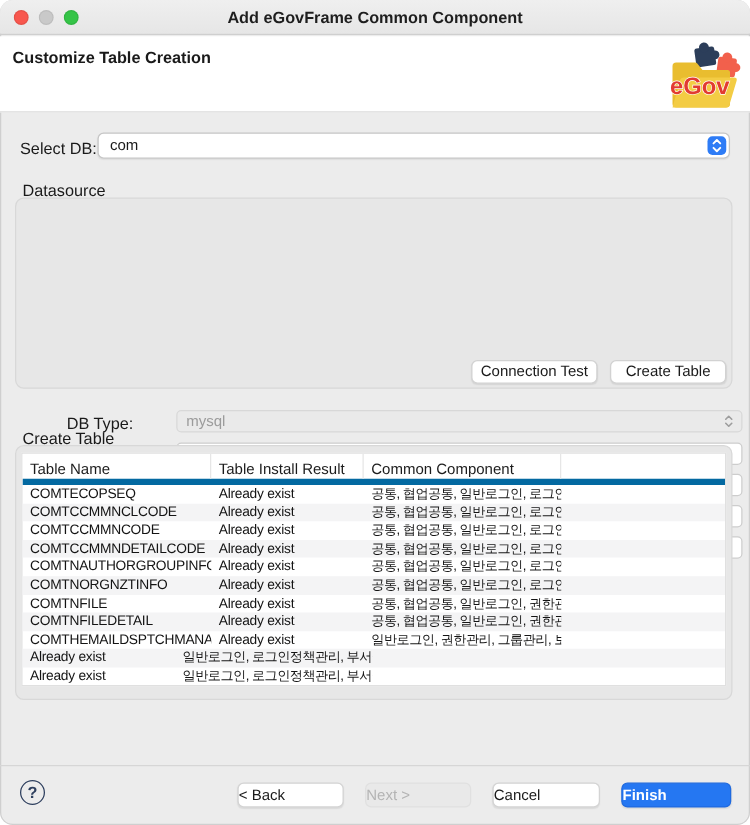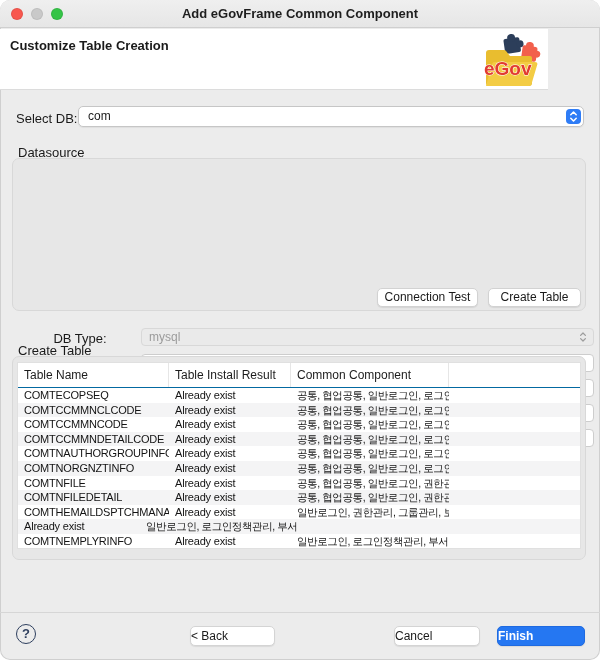--- a/index.html
+++ b/index.html
@@ -13,21 +13,21 @@
   .titlebar { position:absolute; top:0; left:0; width:600px; height:28px;
               background:linear-gradient(#efefef,#e6e6e6); border-bottom:1px solid #cfcfcf; }
   .titlebar .title { width:100%; text-align:center; line-height:28px;
                      font-size:13px; font-weight:bold; color:#1e1e1e; }
   .traffic { position:absolute; top:8px; width:12px; height:12px; border-radius:50%; }
   .t-close { left:11px; background:#f8574e; border:1px solid rgba(0,0,0,0.08); }
   .t-min   { left:31px; background:#c9c9c9; border:1px solid rgba(0,0,0,0.06); }
   .t-zoom  { left:51px; background:#35c447; border:1px solid rgba(0,0,0,0.08); }
 
   
-  .header { position:absolute; top:29px; left:0; width:548px; height:61px;
+  .header { position:absolute; top:29px; left:0; width:600px; height:61px;
             background:#ffffff; border-bottom:1px solid #dcdcdc; }
   .header .h-title { position:absolute; left:10px; top:9px; font-size:13px; font-weight:bold; }
   .logo { position:absolute; right:5px; top:2px; }
 
   
   .selectdb-label { position:absolute; left:16px; top:111px; font-size:13px; }
   .combo { position:absolute; left:78px; top:106px; width:506px; height:21px;
            background:#ffffff; border:1px solid #c6c6c6; border-radius:5px;
            box-shadow:0 1px 1px rgba(0,0,0,0.06); }
   .combo-value { position:absolute; left:9px; top:0; line-height:19px; font-size:12px; }
@@ -54,21 +54,21 @@
 
   .btn { position:absolute; height:19px; background:#ffffff; border:1px solid #d2d2d2;
          border-radius:5px; font-size:12px; text-align:center; line-height:17px;
          box-shadow:0 1px 1px rgba(0,0,0,0.08); cursor:default; }
   #btn-conn   { left:377px; top:288px; width:101px; }
   #btn-create { left:488px; top:288px; width:93px;  }
 
   
   #table { position:absolute; left:17px; top:362px; width:564px; height:187px;
            background:#ffffff; border:1px solid #e0e0e0; overflow:hidden; }
-  .thead { display:flex; height:25px; border-bottom:1px solid #0369a1; background:#ffffff; }
+  .thead { display:flex; height:25px; border-bottom:5px solid #0369a1; background:#ffffff; }
   .th { line-height:25px; padding-left:6px; border-right:1px solid #e6e6e6;
         font-size:12px; color:#1c1c1c; white-space:nowrap; overflow:hidden; }
   .tr { display:flex; height:14.6px; }
   .tr:nth-child(even) { background:#f4f4f5; }
   .td { line-height:14.6px; padding-left:6px; white-space:nowrap; overflow:hidden;
         font-size:11px; color:#141414; letter-spacing:-0.2px; }
   .td-kr { font-size:10.5px; letter-spacing:-0.4px; }
   .c1 { width:151px; } .c2 { width:122px; } .c3 { width:158px; } .c4 { flex:1; border-right:none; }
 
   
@@ -219,27 +219,27 @@
           <div class="td c2">Already exist</div>
           <div class="td td-kr c3">일반로그인, 권한관리, 그룹관리, 보안</div>
           <div class="td c4"></div>
         </div>
         <div class="tr">
           <div class="td c2">Already exist</div>
           <div class="td td-kr c3">일반로그인, 로그인정책관리, 부서권한</div>
           <div class="td c4"></div>
         </div>
         <div class="tr">
-          <div class="td c1">COMTNEMPLYRINFO</div>
           <div class="td c2">Already exist</div>
           <div class="td td-kr c3">일반로그인, 로그인정책관리, 부서권한</div>
           <div class="td c4"></div>
         </div>
       </div>
   </div>
 
   <div class="footer-divider"></div>
   <div class="help">?</div>
   <div class="fbtn" id="btn-back">&lt; Back</div>
+  <div class="fbtn" id="btn-next">Next &gt;</div>
   <div class="fbtn" id="btn-finish">Finish</div>
   <div class="fbtn" id="btn-cancel">Cancel</div>
 
 </div>
 
 </body></html>

